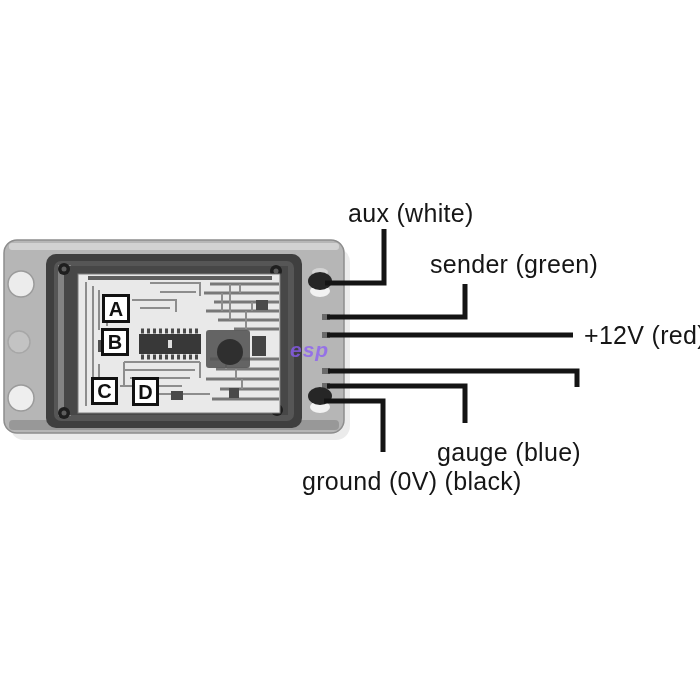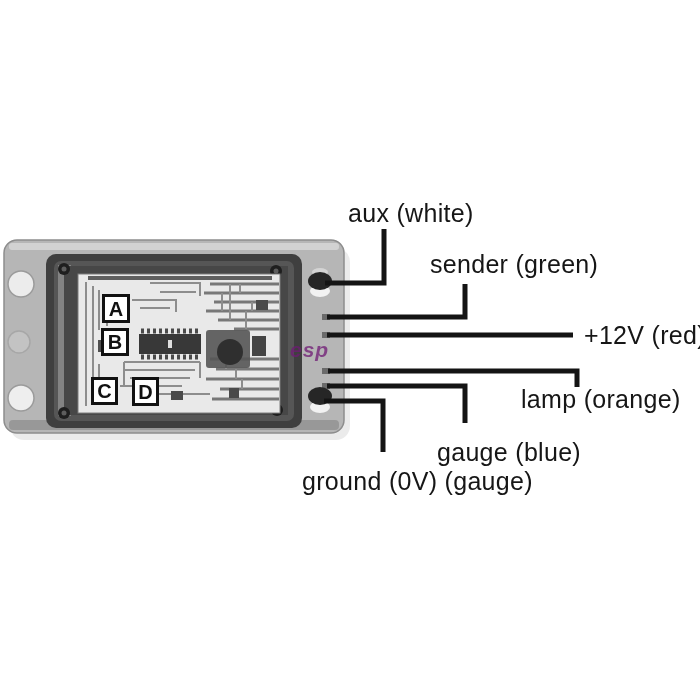--- a/index.html
+++ b/index.html
@@ -24,21 +24,21 @@
     position:absolute;box-sizing:border-box;background:#ffffff;border:3px solid #111111;
     color:#111111;font-weight:bold;font-size:20px;
     display:flex;align-items:center;justify-content:center;line-height:1;
   }
   #tag-a{left:102px;top:294px;width:28px;height:29px;}
   #tag-b{left:101px;top:328px;width:28px;height:28px;}
   #tag-c{left:91px;top:377px;width:27px;height:28px;}
   #tag-d{left:132px;top:377px;width:27px;height:29px;}
   .watermark{
     position:absolute;left:290px;top:338px;font-size:21px;font-weight:bold;font-style:italic;
-    color:#701a75;opacity:.75;letter-spacing:1px;
+    color:#8b5cf6;opacity:.75;letter-spacing:1px;
   }
 </style>
 </head>
 <body>
 
 <div class="stage">
 
   <svg width="700" height="700" viewBox="0 0 700 700">
 
     <g>
@@ -134,17 +134,16 @@
   <div class="board-tag" id="tag-a">A</div>
   <div class="board-tag" id="tag-b">B</div>
   <div class="board-tag" id="tag-c">C</div>
   <div class="board-tag" id="tag-d">D</div>
 
   <div class="watermark">esp</div>
 
   <div class="wire-label" id="lbl-aux">aux (white)</div>
   <div class="wire-label" id="lbl-sender">sender (green)</div>
   <div class="wire-label" id="lbl-12v">+12V (red)</div>
-  <div class="wire-label" id="lbl-lamp">lamp (orange)</div>
   <div class="wire-label" id="lbl-gauge">gauge (blue)</div>
-  <div class="wire-label" id="lbl-ground">ground (0V) (gauge)</div>
+  <div class="wire-label" id="lbl-ground">ground (0V) (black)</div>
 
 </div>
 
 </body></html>

